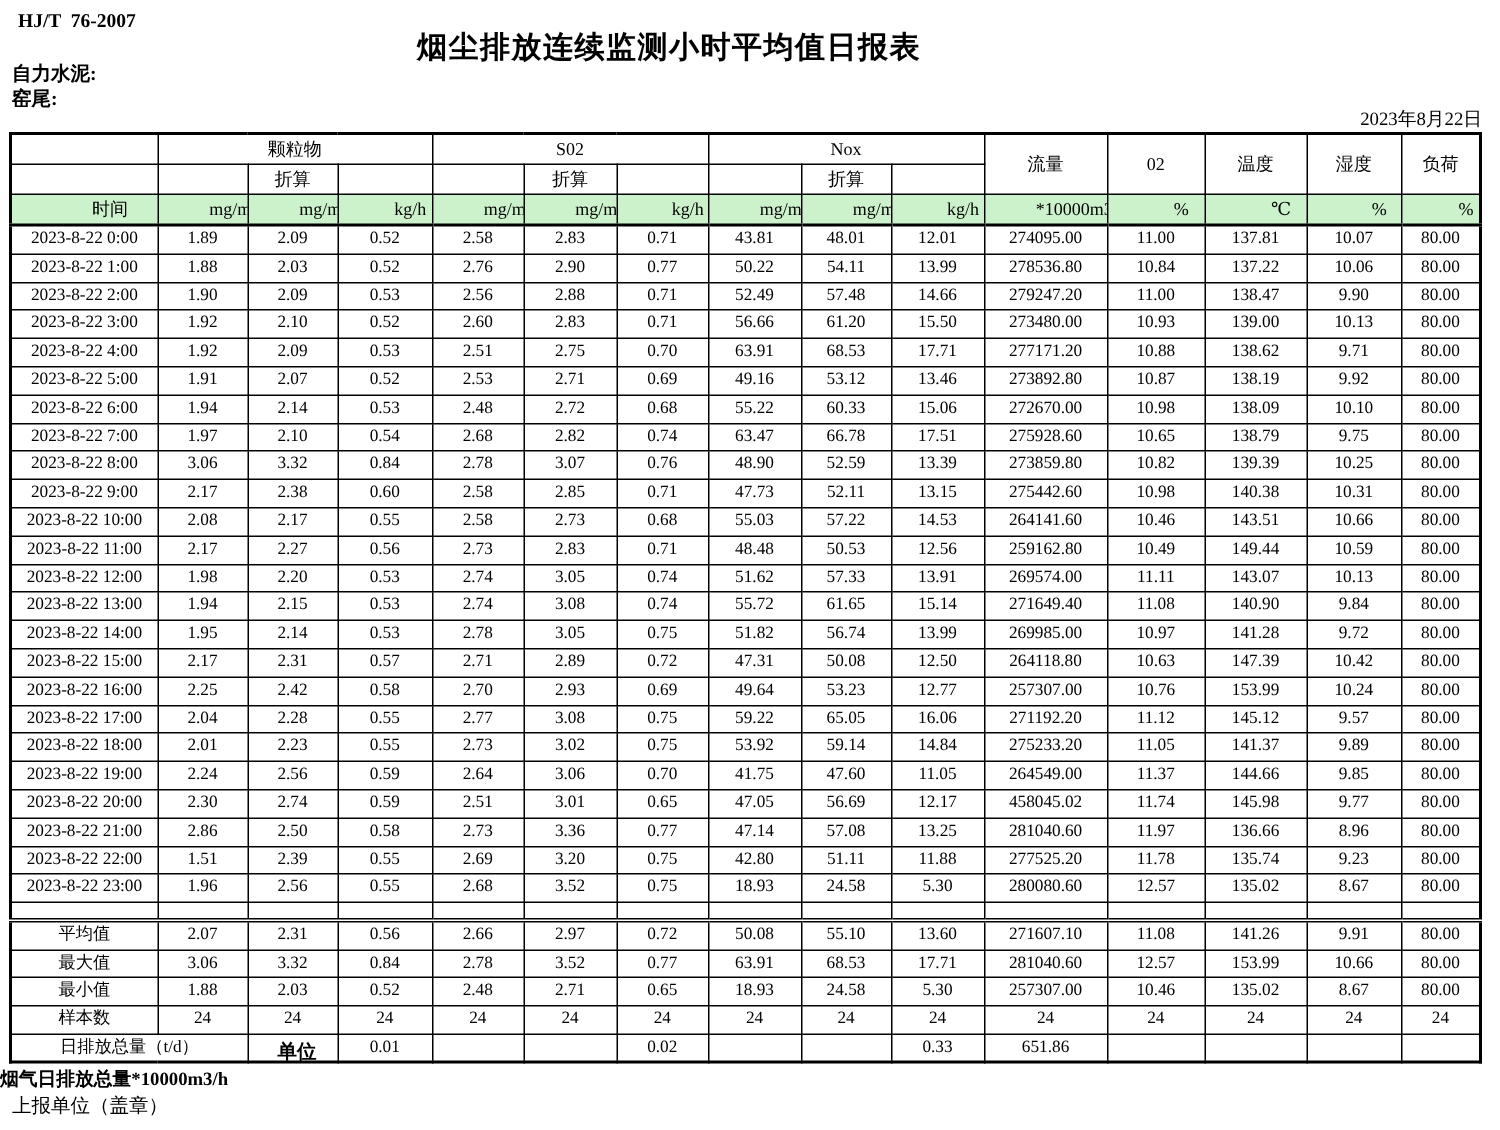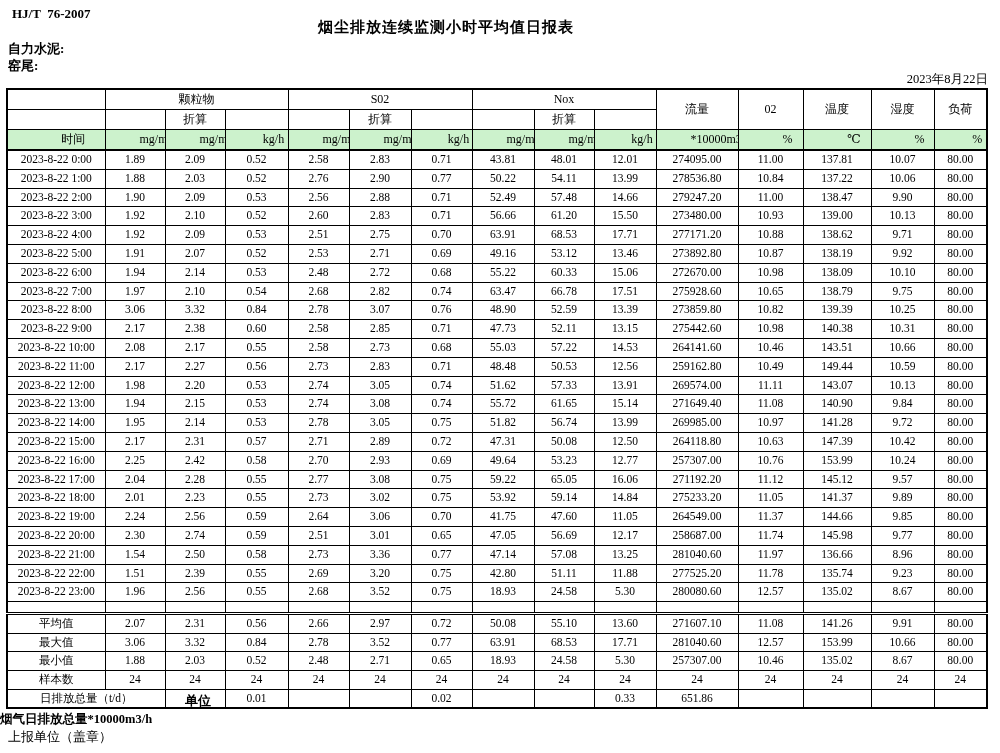--- a/index.html
+++ b/index.html
@@ -2,21 +2,21 @@
 <html><head>
 <meta charset="utf-8">
 <style>
   html,body{margin:0;padding:0;}
   body{
     width:1000px;height:753px;position:relative;background:#ffffff;color:#000;
     font-family:"Liberation Serif","DejaVu Serif",serif;
     overflow:hidden;
   }
   .std{position:absolute;left:12px;top:6px;font-weight:bold;font-size:13px;white-space:pre;}
-  .title{position:absolute;left:0;top:18px;width:892px;text-align:center;font-weight:bold;font-size:15px;letter-spacing:1px;}
+  .title{position:absolute;left:0;top:18px;width:892px;text-align:center;font-weight:bold;font-size:20px;letter-spacing:1px;}
   .company{position:absolute;left:8px;top:40px;font-weight:bold;font-size:13px;}
   .kiln{position:absolute;left:8px;top:57px;font-weight:bold;font-size:13px;}
   .date{position:absolute;left:0;top:71px;width:988px;text-align:right;font-size:12.5px;}
 
   table.report{
     position:absolute;left:6px;top:88px;width:980px;
     border-collapse:collapse;table-layout:fixed;
     border:2px solid #000;
   }
   table.report td{
@@ -450,29 +450,29 @@
         <td class="time">2023-8-22 20:00</td>
         <td>2.30</td>
         <td>2.74</td>
         <td>0.59</td>
         <td>2.51</td>
         <td>3.01</td>
         <td>0.65</td>
         <td>47.05</td>
         <td>56.69</td>
         <td>12.17</td>
-        <td>258687.00</td>
+        <td>458045.02</td>
         <td>11.74</td>
         <td>145.98</td>
         <td>9.77</td>
         <td>80.00</td>
       </tr>
       <tr class="data">
         <td class="time">2023-8-22 21:00</td>
-        <td>1.54</td>
+        <td>2.86</td>
         <td>2.50</td>
         <td>0.58</td>
         <td>2.73</td>
         <td>3.36</td>
         <td>0.77</td>
         <td>47.14</td>
         <td>57.08</td>
         <td>13.25</td>
         <td>281040.60</td>
         <td>11.97</td>

